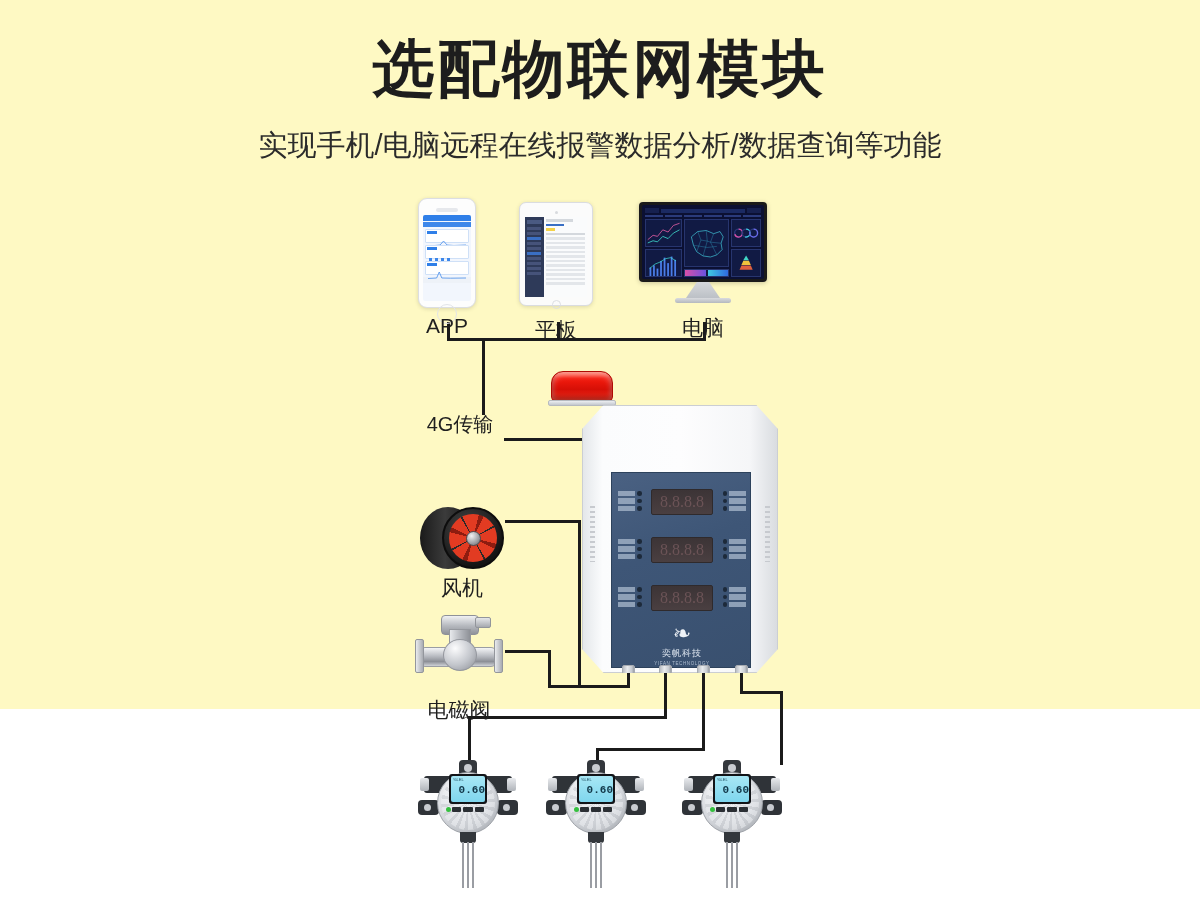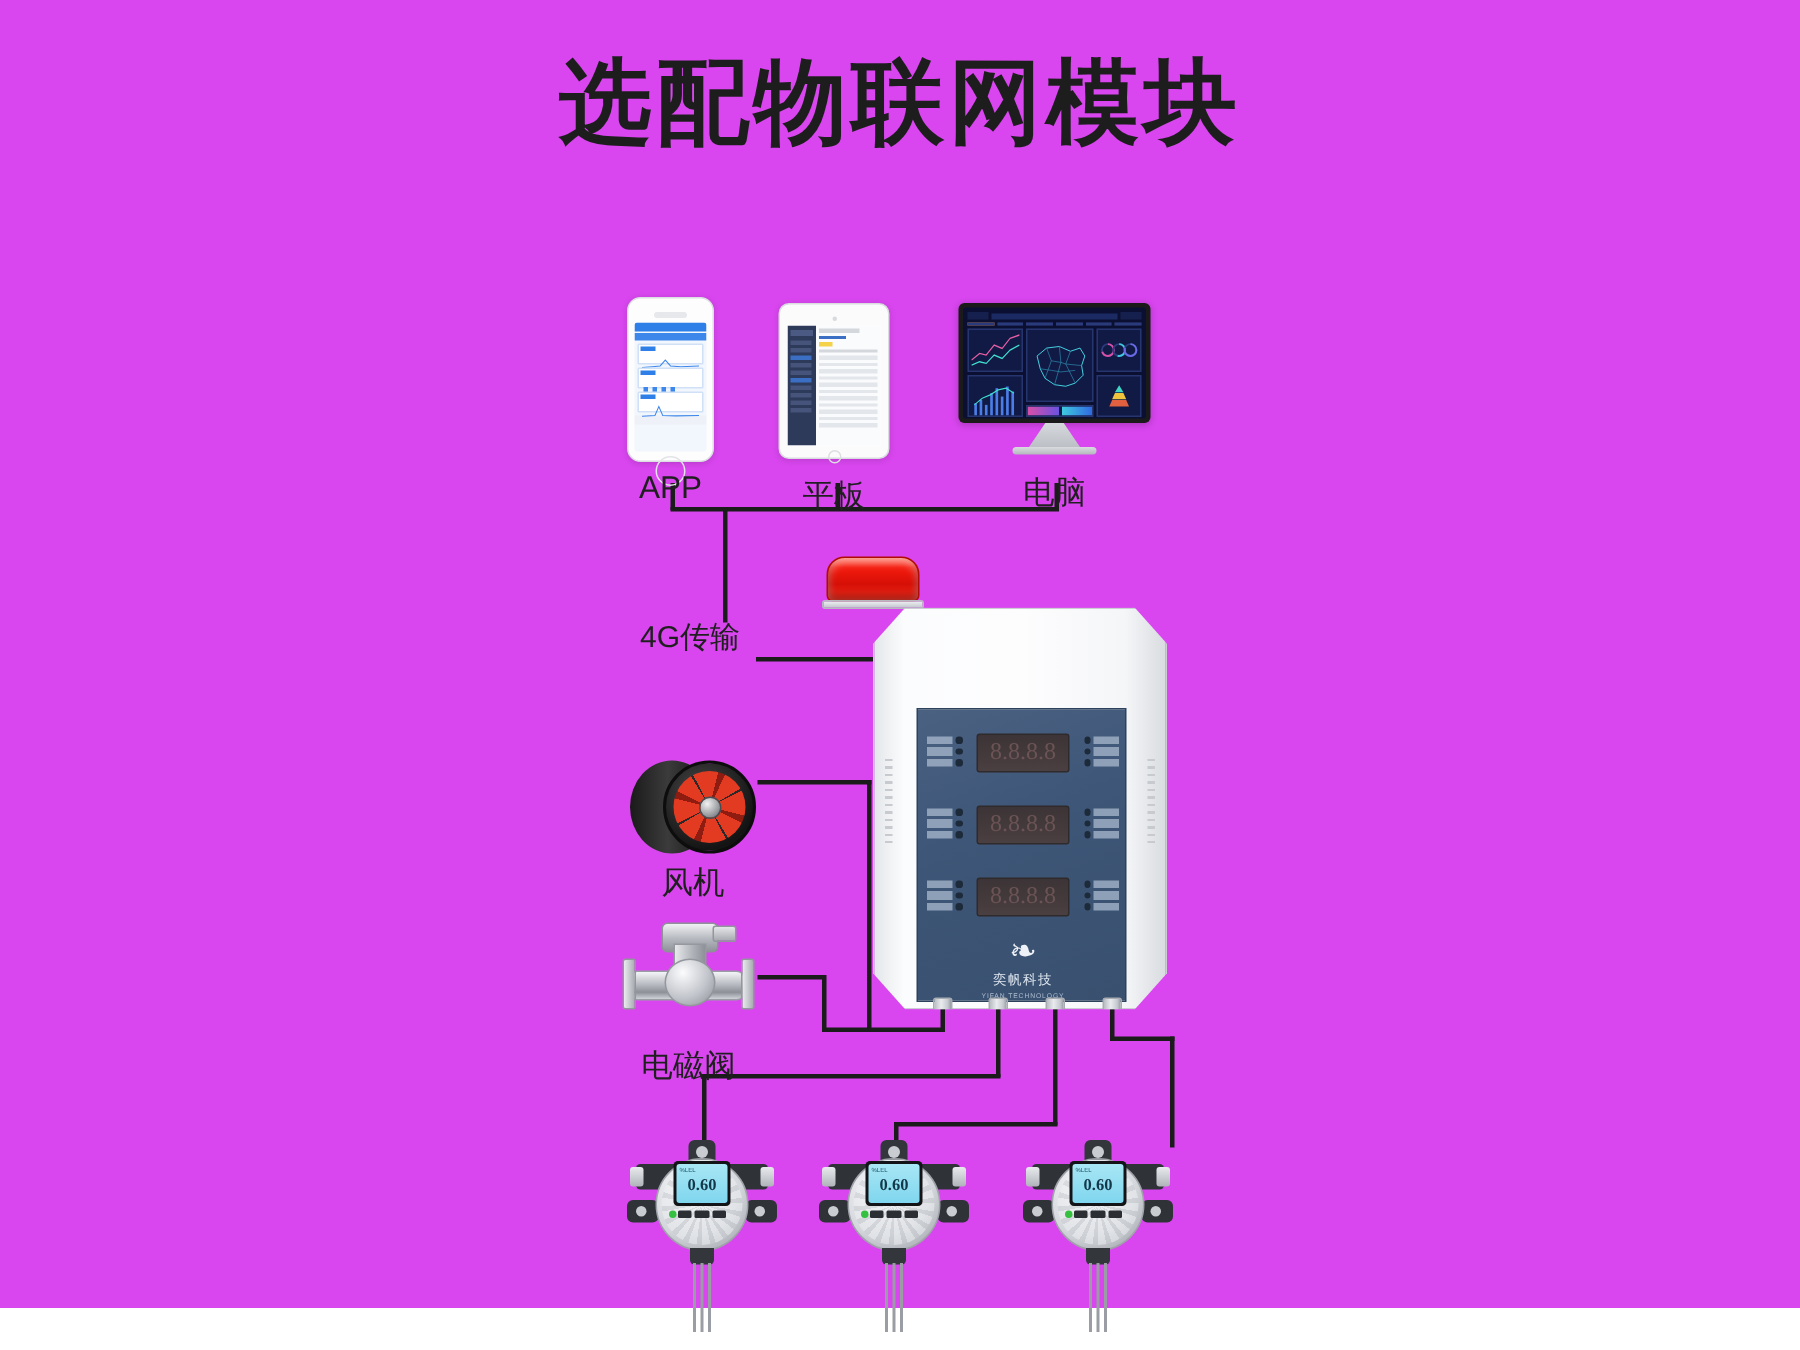--- a/index.html
+++ b/index.html
@@ -4,21 +4,21 @@
 <title>选配物联网模块</title>
 <style>
   * { box-sizing: border-box; }
   html, body {
     margin: 0; padding: 0;
     width: 1200px; height: 900px;
     background: #ffffff;
     font-family: "Liberation Sans", "DejaVu Sans", sans-serif;
     overflow: hidden;
   }
-  #page { position: relative; width: 1200px; height: 872px; background:#d946ef; }
+  #page { position: relative; width: 1200px; height: 709px; background:#fef9c3; }
 
   
   .hdr-title {
     position: absolute; left: 0; top: 36px; width: 1200px;
     text-align: center;
     font-size: 62px; font-weight: 700; color: #1d1d1d;
     letter-spacing: 3px; line-height: 1.05;
   }
   .hdr-sub {
     position: absolute; left: 0; top: 126px; width: 1200px;
@@ -299,42 +299,43 @@
     position:absolute; left:50%; margin-left:-19px; top:14px; width:38px; height:30px;
     border-radius:3px; background:#121418; padding:2px;
   }
   .det-lcd .glass {
     width:100%; height:100%; border-radius:2px;
     background: linear-gradient(180deg,#a8e7f5,#7fd6ee);
     position:relative; overflow:hidden;
   }
   .det-lcd .g-top { position:absolute; left:2px; top:1px; font-size:4px; color:#1d4f63; }
   .det-lcd .g-val {
-    position:absolute; left:0; right:0; top:8px; text-align:center;
-    font-family:Liberation Serif, serif; font-size:11px; color:#12384a; font-weight:700;
+    position:absolute; left:0; right:0; top:8px; text-align:right;
+    font-family:Liberation Mono, monospace; font-size:11px; color:#12384a; font-weight:700;
   }
   .det-btns {
     position:absolute; left:50%; margin-left:-16px; top:46px; width:32px; height:7px;
     display:flex; gap:2px; align-items:center;
   }
   .det-btns i { flex:1; height:5px; background:#2b2f34; border-radius:1px; }
   .det-led { position:absolute; left:50%; margin-left:-22px; top:47px; width:5px; height:5px; border-radius:50%; background:#35c13f; }
   .det-stem {
     position:absolute; left:50%; margin-left:-8px; top:72px; width:16px; height:11px;
     background:#33373c; border-radius:0 0 3px 3px;
   }
   .det-wires { position:absolute; left:50%; margin-left:-7px; top:82px; width:14px; height:46px; }
   .det-wires i { position:absolute; top:0; width:1.5px; height:46px; background:#9a9da3; }
 </style>
 </head>
 <body>
 
 <div id="page">
 
   <div class="hdr-title">选配物联网模块</div>
+  <div class="hdr-sub">实现手机/电脑远程在线报警数据分析/数据查询等功能</div>
 
   <div class="canvas">
 
     <div class="ln lv" style="left:447px; top:147px; height:18px;"></div>
     <div class="ln lv" style="left:557px; top:147px; height:18px;"></div>
     <div class="ln lv" style="left:703px; top:147px; height:18px;"></div>
     <div class="ln lh" style="left:447px; top:163px; width:259px;"></div>
     <div class="ln lv" style="left:482px; top:163px; height:77px;"></div>
     <div class="ln lh" style="left:504px; top:263px; width:78px;"></div>
 

